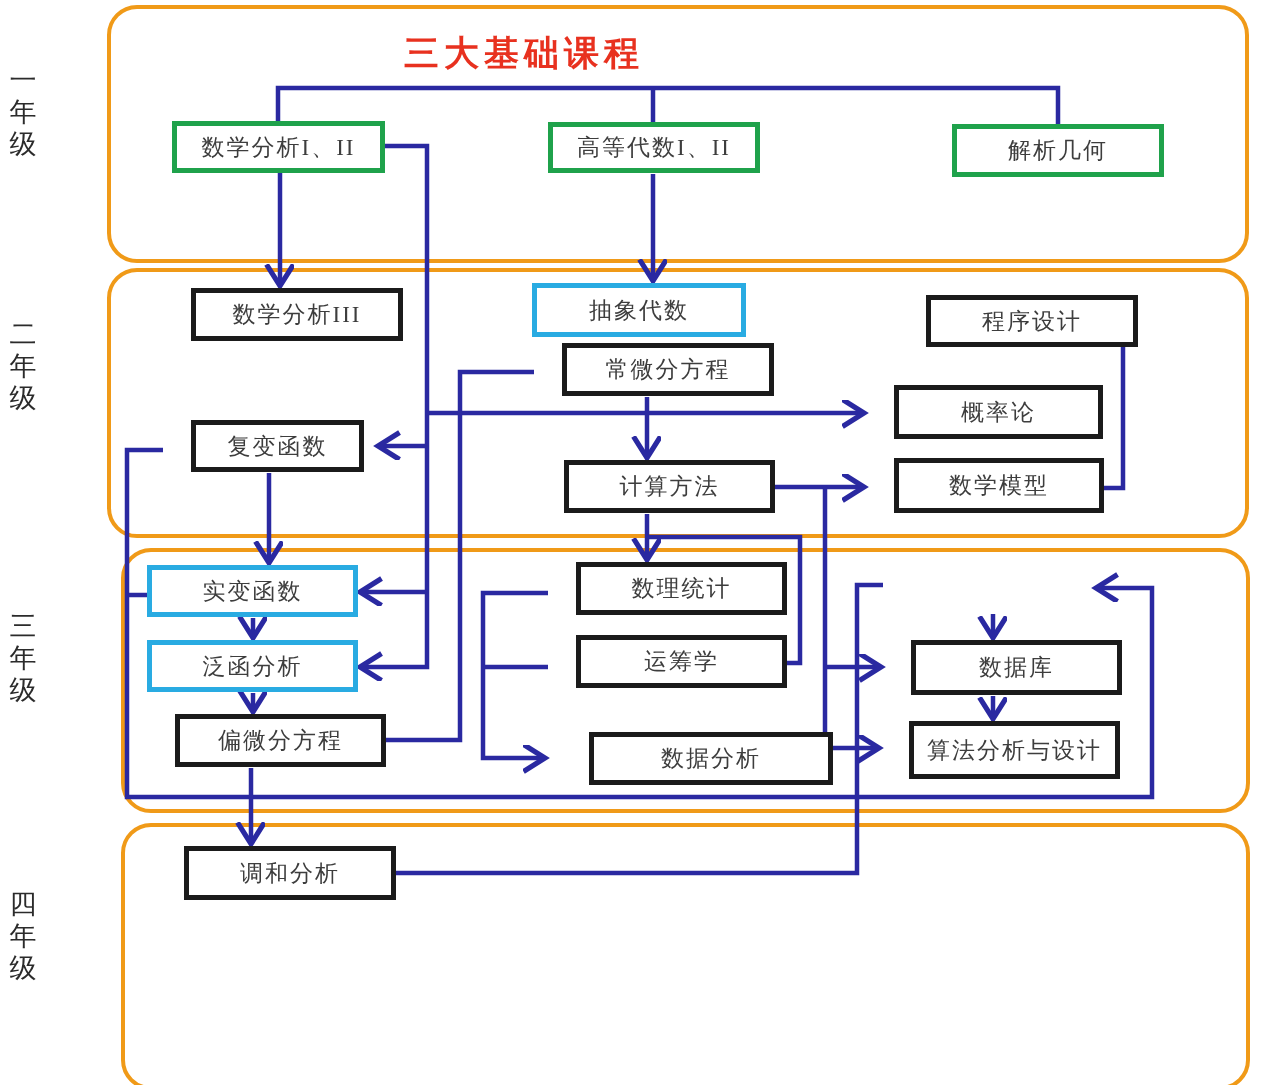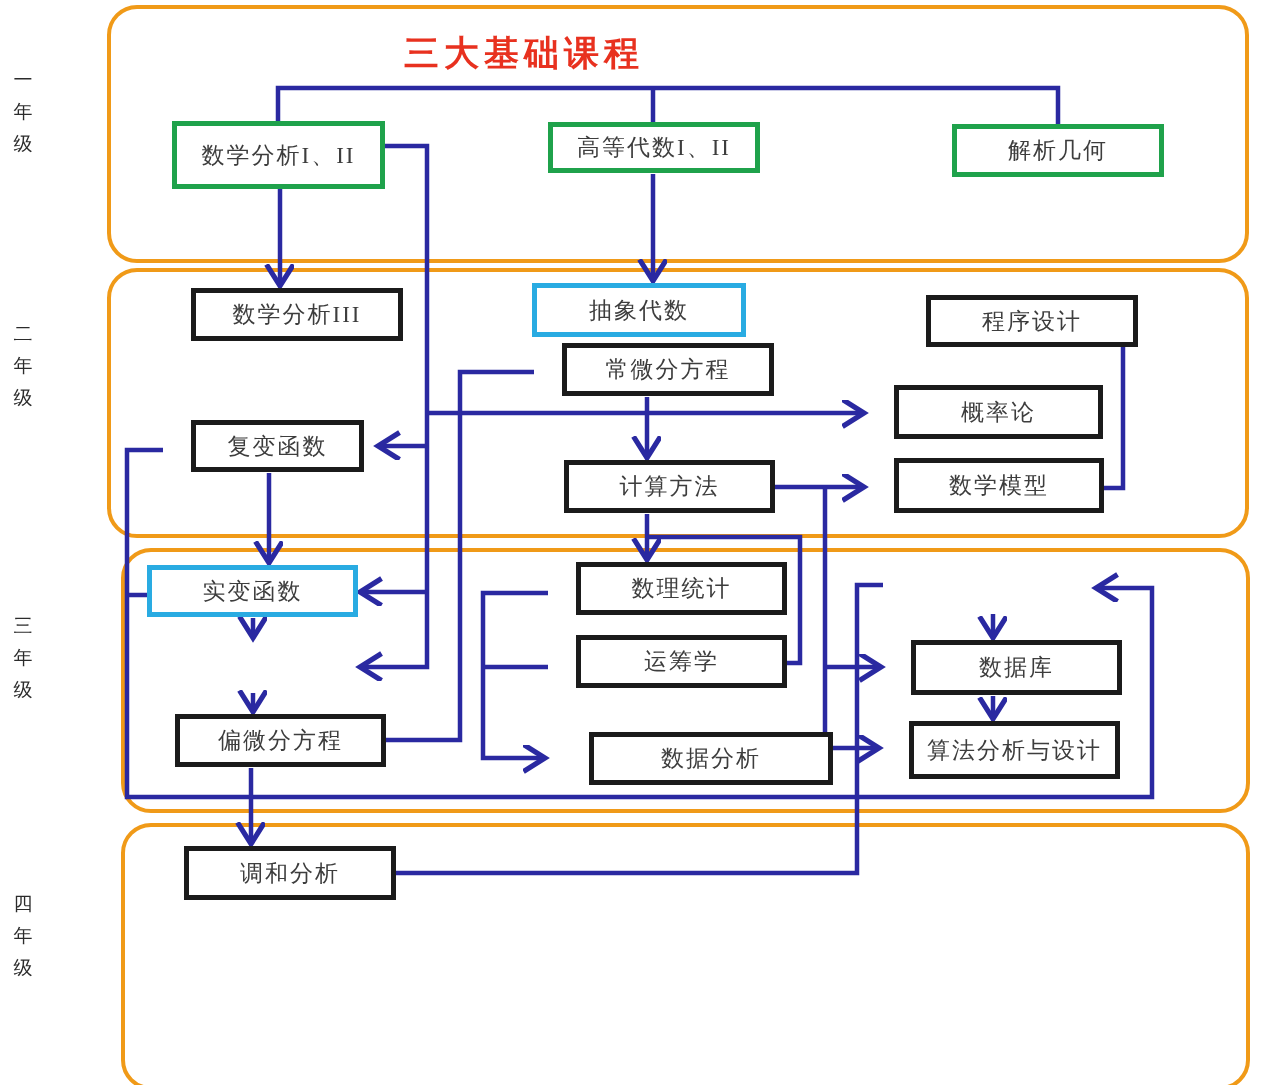--- a/index.html
+++ b/index.html
@@ -13,21 +13,21 @@
   .year-box{
     position:absolute;
     border:4px solid #f09a18;
     border-radius:30px;
     background:transparent;
   }
   .year-label{
     position:absolute;
     width:34px;
     left:6px;
-    font-size:19px;
+    font-size:27px;
     line-height:32px;
     color:#2b2b2b;
     text-align:center;
     word-break:break-all;
     letter-spacing:0;
   }
   .diagram-title{
     position:absolute;
     left:404px;top:30px;width:540px;
     text-align:left;
@@ -106,21 +106,21 @@
         <polyline points="483,667 548,667" fill="none" stroke="#2a29a1" stroke-width="4.5" stroke-linejoin="miter"></polyline>
         <polyline points="253,618 253,638" fill="none" stroke="#2a29a1" stroke-width="4.5" stroke-linejoin="miter" marker-end="url(#arrow)"></polyline>
         <polyline points="253,693 253,712" fill="none" stroke="#2a29a1" stroke-width="4.5" stroke-linejoin="miter" marker-end="url(#arrow)"></polyline>
         <polyline points="993,614 993,638" fill="none" stroke="#2a29a1" stroke-width="4.5" stroke-linejoin="miter" marker-end="url(#arrow)"></polyline>
         <polyline points="993,696 993,719" fill="none" stroke="#2a29a1" stroke-width="4.5" stroke-linejoin="miter" marker-end="url(#arrow)"></polyline>
         <polyline points="251,768 251,844" fill="none" stroke="#2a29a1" stroke-width="4.5" stroke-linejoin="miter" marker-end="url(#arrow)"></polyline>
         <polyline points="883,585 857,585 857,873 371,873" fill="none" stroke="#2a29a1" stroke-width="4.5" stroke-linejoin="miter" marker-end="url(#arrow)"></polyline>
       </g>
   </svg>
 
-  <div class="node green" style="left:172px;top:121px;width:213px;height:68px">
+  <div class="node green" style="left:172px;top:121px;width:213px;height:52px">
       <span>数学分析I、II</span>
     </div>
   <div class="node green" style="left:548px;top:122px;width:212px;height:51px">
       <span>高等代数I、II</span>
     </div>
   <div class="node green" style="left:952px;top:124px;width:212px;height:53px">
       <span>解析几何</span>
     </div>
 
   <div class="node black" style="left:163px;top:288px;width:212px;height:53px">
@@ -144,20 +144,23 @@
   <div class="node black" style="left:536px;top:460px;width:211px;height:53px">
       <span>计算方法</span>
     </div>
   <div class="node black" style="left:866px;top:458px;width:210px;height:55px">
       <span>数学模型</span>
     </div>
 
   <div class="node cyan" style="left:147px;top:565px;width:211px;height:52px">
       <span>实变函数</span>
     </div>
+  <div class="node cyan" style="left:147px;top:640px;width:211px;height:52px">
+      <span>泛函分析</span>
+    </div>
   <div class="node black" style="left:147px;top:714px;width:211px;height:53px">
       <span>偏微分方程</span>
     </div>
   <div class="node black" style="left:548px;top:562px;width:211px;height:53px">
       <span>数理统计</span>
     </div>
   <div class="node black" style="left:548px;top:635px;width:211px;height:53px">
       <span>运筹学</span>
     </div>
   <div class="node black" style="left:561px;top:732px;width:244px;height:53px">

